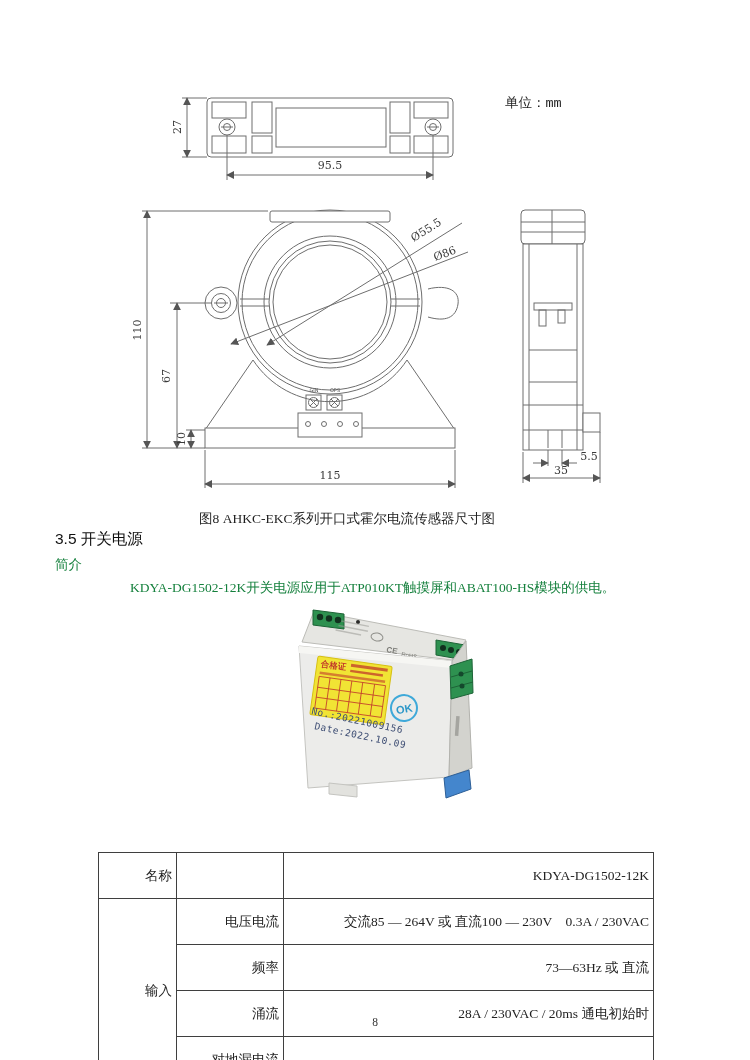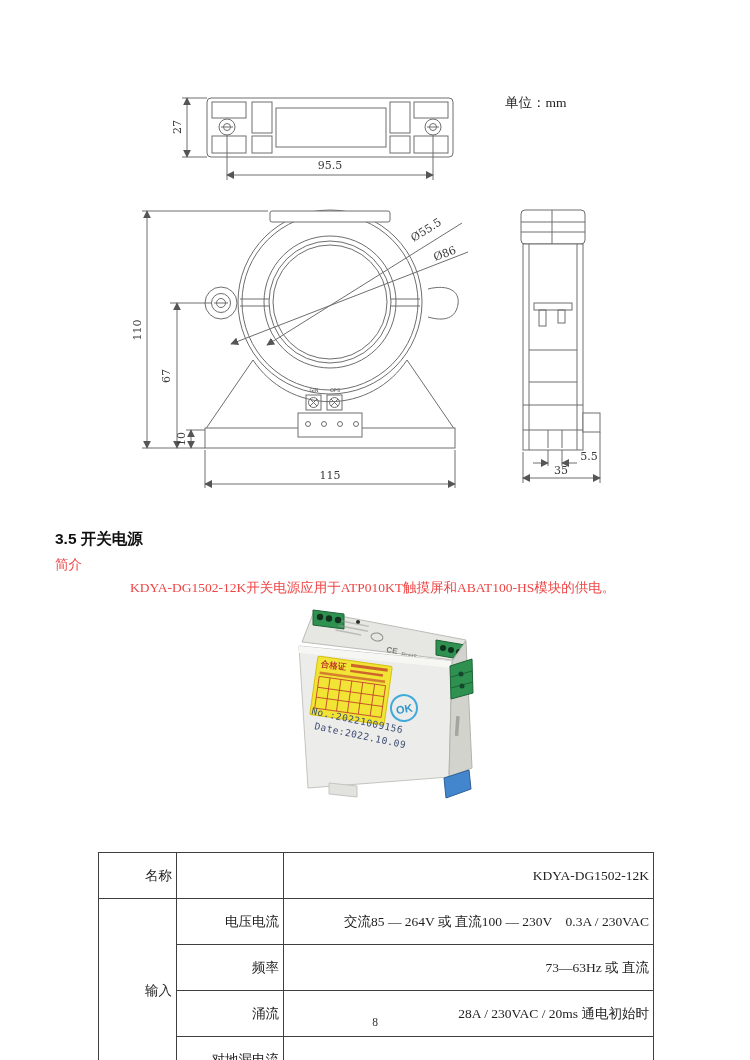--- a/index.html
+++ b/index.html
@@ -1,22 +1,22 @@
 <!DOCTYPE html>
 <html><head>
 <meta charset="utf-8">
 <style>
   html,body{margin:0;padding:0;background:#888;}
   #page{position:relative;width:750px;height:1060px;background:#ffffff;margin:0 auto;
         font-family:"Liberation Serif",serif;color:#222;overflow:hidden;}
   .abs{position:absolute;}
   .caption{width:694px;left:0;text-align:center;font-size:13.5px;color:#1f1f1f;}
-  .heading{left:55px;font-family:"Liberation Sans",sans-serif;font-weight:bold;font-size:15.5px;color:#101010;}
-  .body-text{font-size:13.5px;color:#ef4444;}
-  .units{left:505px;top:94px;font-size:13.5px;color:#1f1f1f;}
+  .heading{left:55px;font-family:"Liberation Sans",sans-serif;font-weight:normal;font-size:15.5px;color:#101010;}
+  .body-text{font-size:13.5px;color:#15803d;}
+  .units{left:505px;top:94px;font-size:13.5px;color:#1f1f1f;font-family:Liberation Mono, monospace;}
   table.spec{position:absolute;left:98px;top:852px;width:556px;border-collapse:collapse;
              table-layout:fixed;font-size:13.5px;color:#1f1f1f;}
   table.spec td{border:1px solid #3f3f3f;text-align:right;vertical-align:middle;
                 height:27px;padding:9px 4px;white-space:pre-wrap;}
   .pagenum{left:0;top:1016px;width:750px;text-align:center;font-size:11.5px;color:#333;}
   
   .ln{stroke:#6e6e6e;stroke-width:1;fill:none;}
   .fw{stroke:#6e6e6e;stroke-width:1;fill:#ffffff;}
   .dimt{font-family:"DejaVu Serif",serif;font-size:11px;fill:#3a3a3a;}
   .tiny{font-family:"DejaVu Sans",sans-serif;font-size:5px;fill:#555;}
@@ -188,20 +188,21 @@
         <line class="ln" x1="523" y1="452" x2="523" y2="483"></line>
         <line class="ln" x1="600" y1="432" x2="600" y2="483"></line>
         <line class="ln" x1="523" y1="478" x2="600" y2="478" marker-start="url(#ar)" marker-end="url(#ar)"></line>
         <text class="dimt" x="561" y="474" text-anchor="middle">35</text>
       </g>
     </g>
   </svg>
 
   <div class="abs units">单位：mm</div>
 
+  <div class="abs caption" style="top:510px;">图8 AHKC-EKC系列开口式霍尔电流传感器尺寸图</div>
 
   <div class="abs heading" style="top:529px;">3.5 开关电源</div>
   <div class="abs body-text" style="left:55px;top:556px;">简介</div>
   <div class="abs body-text" style="left:88px;top:579px;width:600px;margin-left:42px;">KDYA-DG1502-12K开关电源应用于ATP010KT触摸屏和ABAT100-HS模块的供电。</div>
 
   <svg class="abs" style="left:280px;top:603px;" width="200" height="215" viewBox="280 603 200 215">
 
     <polygon points="302,642 314,611 466,640 452,660" fill="#e6e6e2" stroke="#bcbcb7" stroke-width="1"></polygon>
 
     <g>

